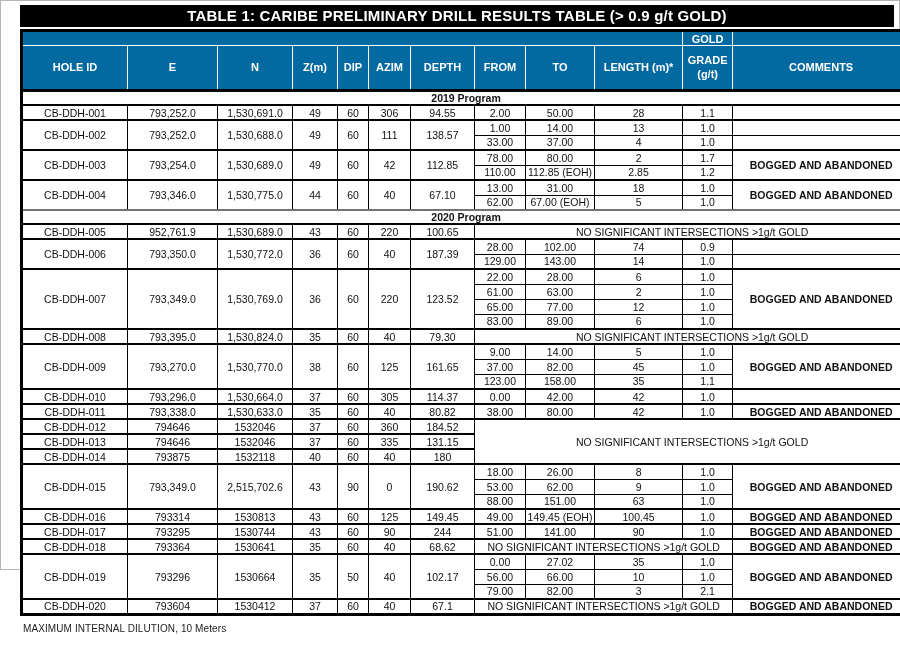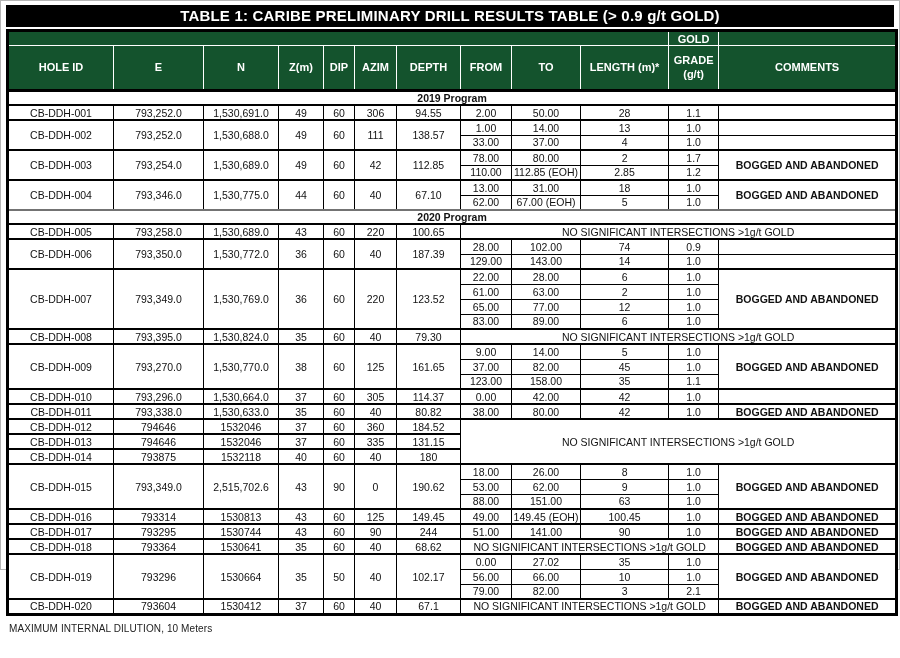--- a/index.html
+++ b/index.html
@@ -1,22 +1,22 @@
 <!DOCTYPE html>
 <html><head>
 <meta charset="utf-8">
 <style>
   html,body{margin:0;padding:0;background:#fff;}
   body{width:900px;height:658px;font-family:"Liberation Sans",sans-serif;-webkit-font-smoothing:antialiased;}
-  .page{box-sizing:border-box;width:900px;height:570px;border:1px solid #b5b5b5;padding:4px 5px 0 5px;background:#fff;}
+  .page{box-sizing:border-box;width:900px;height:570px;border:1px solid #b5b5b5;padding:4px 5px 0 19px;background:#fff;}
   .title-bar{background:#000;color:#fff;font-weight:bold;font-size:15px;text-align:center;height:22px;line-height:22px;margin-bottom:2px;letter-spacing:.2px;}
   table.drill{border-collapse:collapse;table-layout:fixed;width:889px;border:3px solid #000;}
   table.drill td,table.drill th{padding:0;overflow:hidden;white-space:nowrap;}
   
-  thead td,thead th{background:#14532d;color:#fff;border:1px solid #fff;text-align:center;vertical-align:middle;}
+  thead td,thead th{background:#0369a1;color:#fff;border:1px solid #fff;text-align:center;vertical-align:middle;}
   tr.gold-row{height:15px;}
   tr.gold-row td{font-weight:bold;font-size:11px;}
   tr.main-head{height:45px;}
   tr.main-head th{font-weight:bold;font-size:11px;white-space:normal;line-height:1.25;}
   tr.main-head th.wrap{white-space:normal;}
   thead tr.main-head th{border-bottom:3px solid #000;}
   
   tbody td{border:1px solid #000;text-align:center;vertical-align:middle;font-size:10.5px;color:#111;background:#fff;}
   tr.program{height:13px;}
   tr.program td{font-weight:bold;font-size:10.5px;border-top:2px solid #737373;border-bottom:2px solid #000;}
@@ -149,21 +149,21 @@
           <td>62.00</td>
           <td>67.00 (EOH)</td>
           <td>5</td>
           <td>1.0</td>
         </tr>
         <tr class="program">
           <td colspan="12">2020 Program</td>
         </tr>
         <tr class="hole-start">
           <td rowspan="1">CB-DDH-005</td>
-          <td rowspan="1">793,258.0</td>
+          <td rowspan="1">952,761.9</td>
           <td rowspan="1">1,530,689.0</td>
           <td rowspan="1">43</td>
           <td rowspan="1">60</td>
           <td rowspan="1">220</td>
           <td rowspan="1">100.65</td>
           <td colspan="5" class="nosig">NO SIGNIFICANT INTERSECTIONS &gt;1g/t GOLD</td>
         </tr>
         <tr class="hole-start">
           <td rowspan="2">CB-DDH-006</td>
           <td rowspan="2">793,350.0</td>

